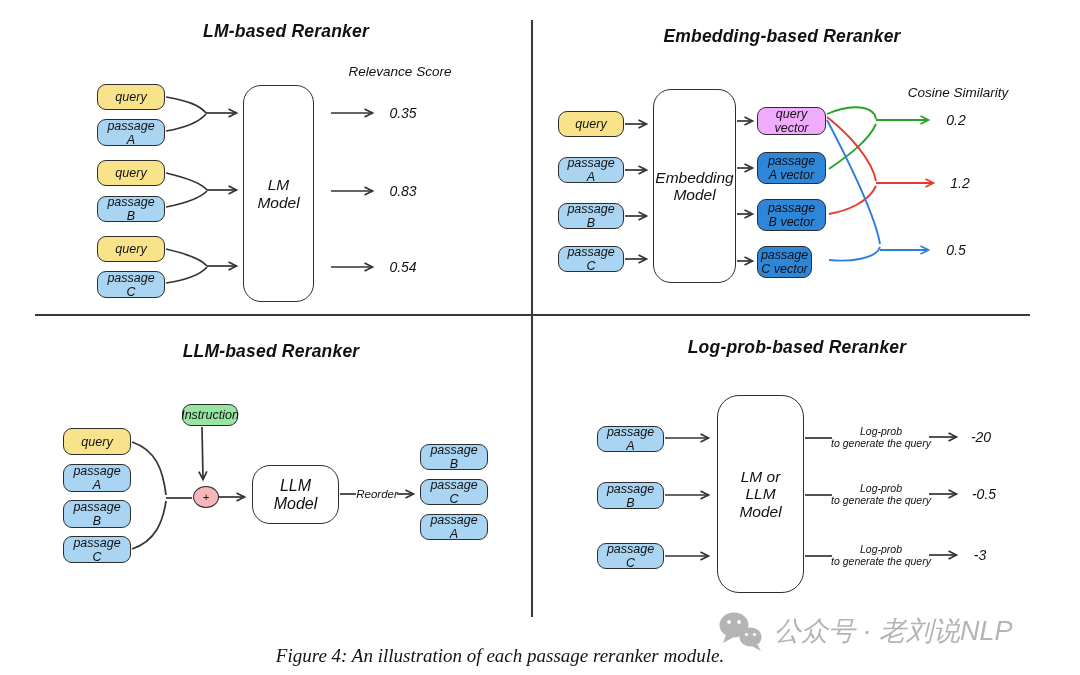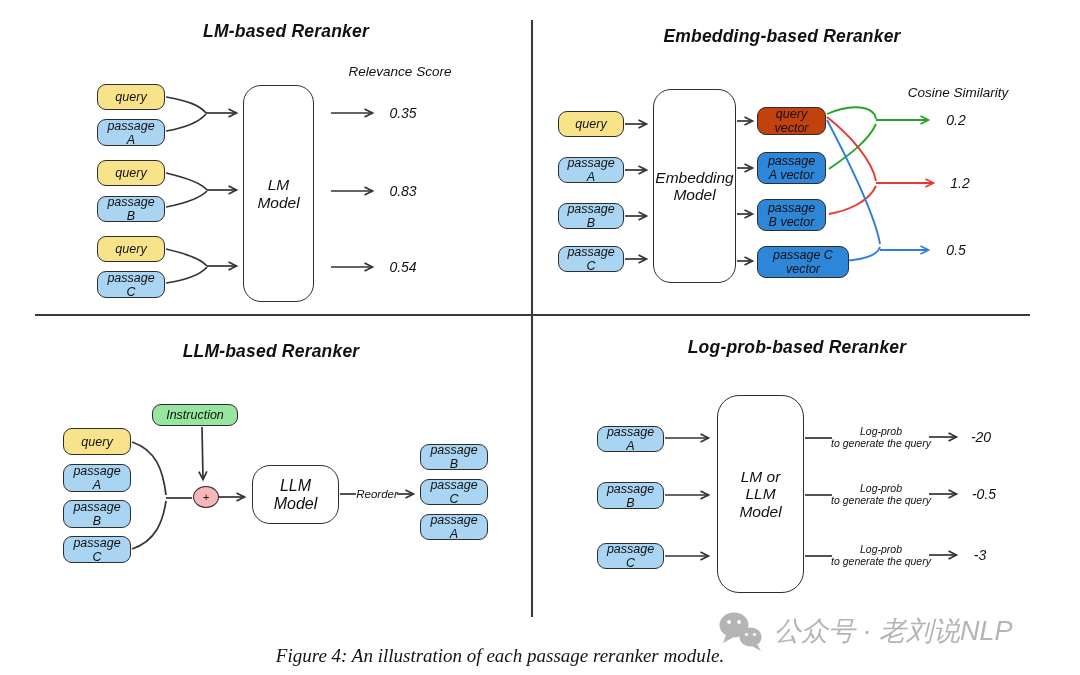--- a/index.html
+++ b/index.html
@@ -5,21 +5,21 @@
   html,body{margin:0;padding:0;background:#fff;}
   #stage{position:relative;width:1080px;height:675px;background:#ffffff;overflow:hidden;
          font-family:"Liberation Sans","DejaVu Sans",sans-serif;color:#111;font-style:italic;}
   svg.wires{position:absolute;left:0;top:0;z-index:1;}
   .node{position:absolute;z-index:2;display:flex;align-items:center;justify-content:center;
         border:1.7px solid #2d2d2d;border-radius:9px;font-size:12.5px;color:#111;
         text-align:center;line-height:1.12;box-sizing:border-box;padding:1px 12px;}
   .yellow{background:#f9e38a;}
   .lblue{background:#a9d5f3;text-align:center;}
   .dblue{background:#2e86d9;}
-  .brown{background:#c2410c;}
+  .brown{background:#f0abfc;}
   .green{background:#96e6a1;}
   .pink{background:#f6b6ba;border-radius:50%;font-size:11px;}
   .model{background:#ffffff;font-size:15.5px;border-radius:18px;}
   .lbl{position:absolute;z-index:2;white-space:nowrap;}
   .ctr{transform:translate(-50%,-50%);}
   .title{font-size:17.5px;font-weight:600;letter-spacing:.2px;}
   .outhdr{font-size:13.5px;}
   .score{font-size:14px;}
   .small{font-size:11.5px;}
   .lp{position:absolute;z-index:2;text-align:center;font-size:10.5px;line-height:1.18;
@@ -144,29 +144,29 @@
   <div class="node yellow" style="left:558px;top:111px;width:66px;height:26px">query</div>
   <div class="node lblue" style="left:558px;top:157px;width:66px;height:26px">passage A</div>
   <div class="node lblue" style="left:558px;top:203px;width:66px;height:26px">passage B</div>
   <div class="node lblue" style="left:558px;top:246px;width:66px;height:26px">passage C</div>
 
   <div class="node model" style="left:653px;top:89px;width:83px;height:194px">Embedding Model</div>
 
   <div class="node brown" style="left:757px;top:107px;width:69px;height:28px">query vector</div>
   <div class="node dblue" style="left:757px;top:152px;width:69px;height:32px">passage A vector</div>
   <div class="node dblue" style="left:757px;top:199px;width:69px;height:32px">passage B vector</div>
-  <div class="node dblue" style="left:757px;top:246px;width:92px;height:32px">passage C vector</div>
+  <div class="node dblue" style="left:757px;top:246px;width:55px;height:32px">passage C vector</div>
 
   <div class="lbl ctr score" style="left:956px;top:120px">0.2</div>
   <div class="lbl ctr score" style="left:960px;top:183px">1.2</div>
   <div class="lbl ctr score" style="left:956px;top:250px">0.5</div>
 
   <div class="lbl ctr title" style="left:271px;top:351px">LLM-based Reranker</div>
 
-  <div class="node green" style="left:152px;top:404px;width:86px;height:22px">Instruction</div>
+  <div class="node green" style="left:182px;top:404px;width:56px;height:22px">Instruction</div>
 
   <div class="node yellow" style="left:63px;top:428px;width:68px;height:27px">query</div>
   <div class="node lblue" style="left:63px;top:464px;width:68px;height:28px">passage A</div>
   <div class="node lblue" style="left:63px;top:500px;width:68px;height:28px">passage B</div>
   <div class="node lblue" style="left:63px;top:536px;width:68px;height:27px">passage C</div>
 
   <div class="node pink" style="left:193px;top:486px;width:22px;height:22px">+</div>
 
   <div class="node model" style="left:252px;top:465px;width:87px;height:59px;font-size:16px">LLM Model</div>
 

